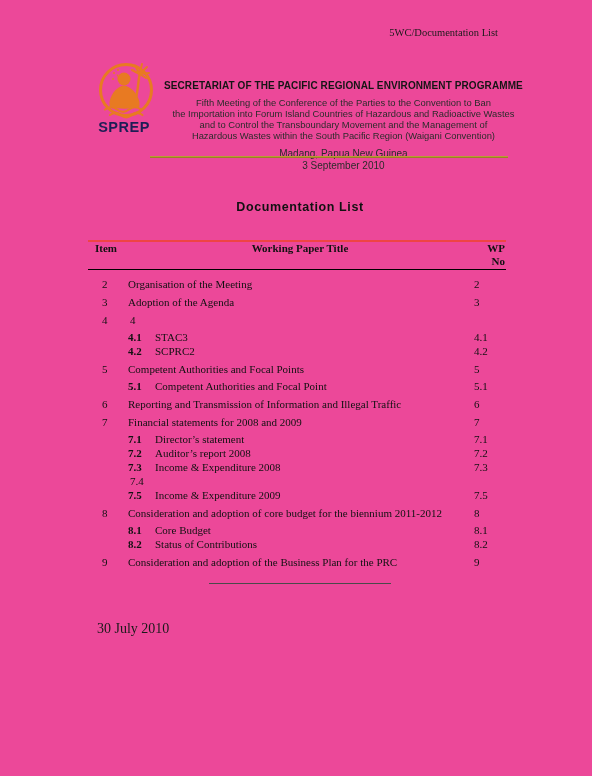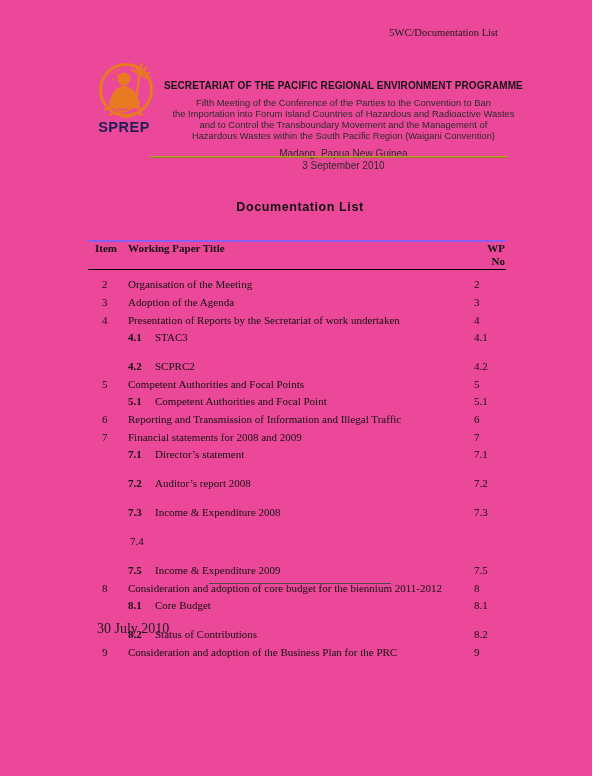--- a/index.html
+++ b/index.html
@@ -88,39 +88,39 @@
   .doc-table {
     position: absolute;
     top: 240px;
     left: 88px;
     width: 418px;
     font-size: 11px;
     font-family: "Liberation Serif", serif;
   }
   .table-header {
     display: flex;
-    border-top: 2px solid #8b5cf6;
+    border-top: 2px solid #ef4444;
     border-bottom: 1.2px solid #000;
     font-weight: bold;
     line-height: 13px;
     padding-bottom: 1px;
   }
   .col-item  { flex: 0 0 40px; padding-left: 7px; }
   .col-title { flex: 1; }
   .col-wp    { flex: 0 0 34px; }
-  .table-header .col-title { }
+  .table-header .col-title { text-align: center; }
   .table-header .col-wp { text-align: right; padding-right: 1px; }
 
   .table-body { padding-top: 3px; }
   .row { display: flex; line-height: 13px; }
   .row .col-item { padding-left: 14px; }
   .row .col-wp { padding-left: 2px; }
   .row-main { margin-top: 5px; }
   .row-sub-first { margin-top: 4px; }
-  .row-sub-next { margin-top: 16px; }
+  .row-sub-next { margin-top: 1px; }
   .sub-num {
     display: inline-block;
     width: 27px;
     font-weight: bold;
   }
 
   .sig-rule {
     position: absolute;
     top: 583px;
     left: 209px;
@@ -200,21 +200,20 @@
       <div class="col-title"><span>Organisation of the Meeting</span></div>
       <div class="col-wp">2</div>
     </div>
         <div class="row row-main">
       <div class="col-item">3</div>
       <div class="col-title"><span>Adoption of the Agenda</span></div>
       <div class="col-wp">3</div>
     </div>
         <div class="row row-main">
       <div class="col-item">4</div>
-      <div class="col-title"><span>Presentation of Reports by the Secretariat of work undertaken</span></div>
       <div class="col-wp">4</div>
     </div>
         <div class="row row-sub-first">
       <div class="col-item"></div>
       <div class="col-title"><span class="sub-num">4.1</span><span>STAC3</span></div>
       <div class="col-wp">4.1</div>
     </div>
         <div class="row row-sub-next">
       <div class="col-item"></div>
       <div class="col-title"><span class="sub-num">4.2</span><span>SCPRC2</span></div>

